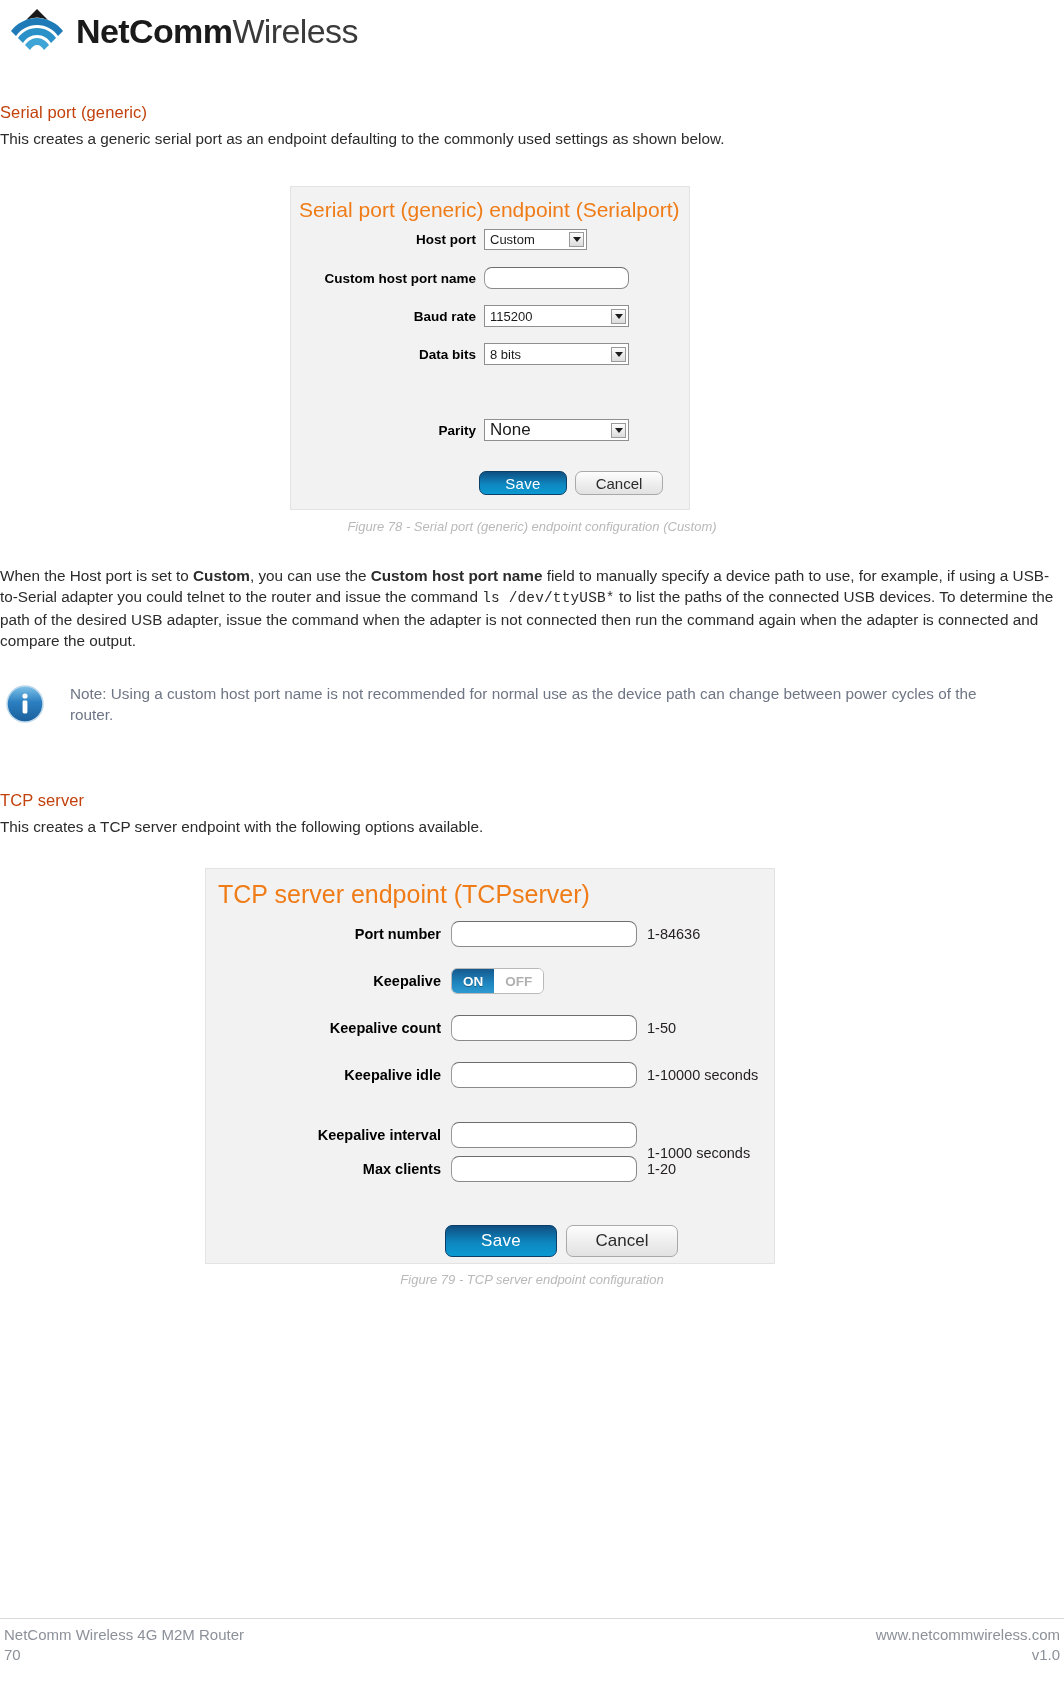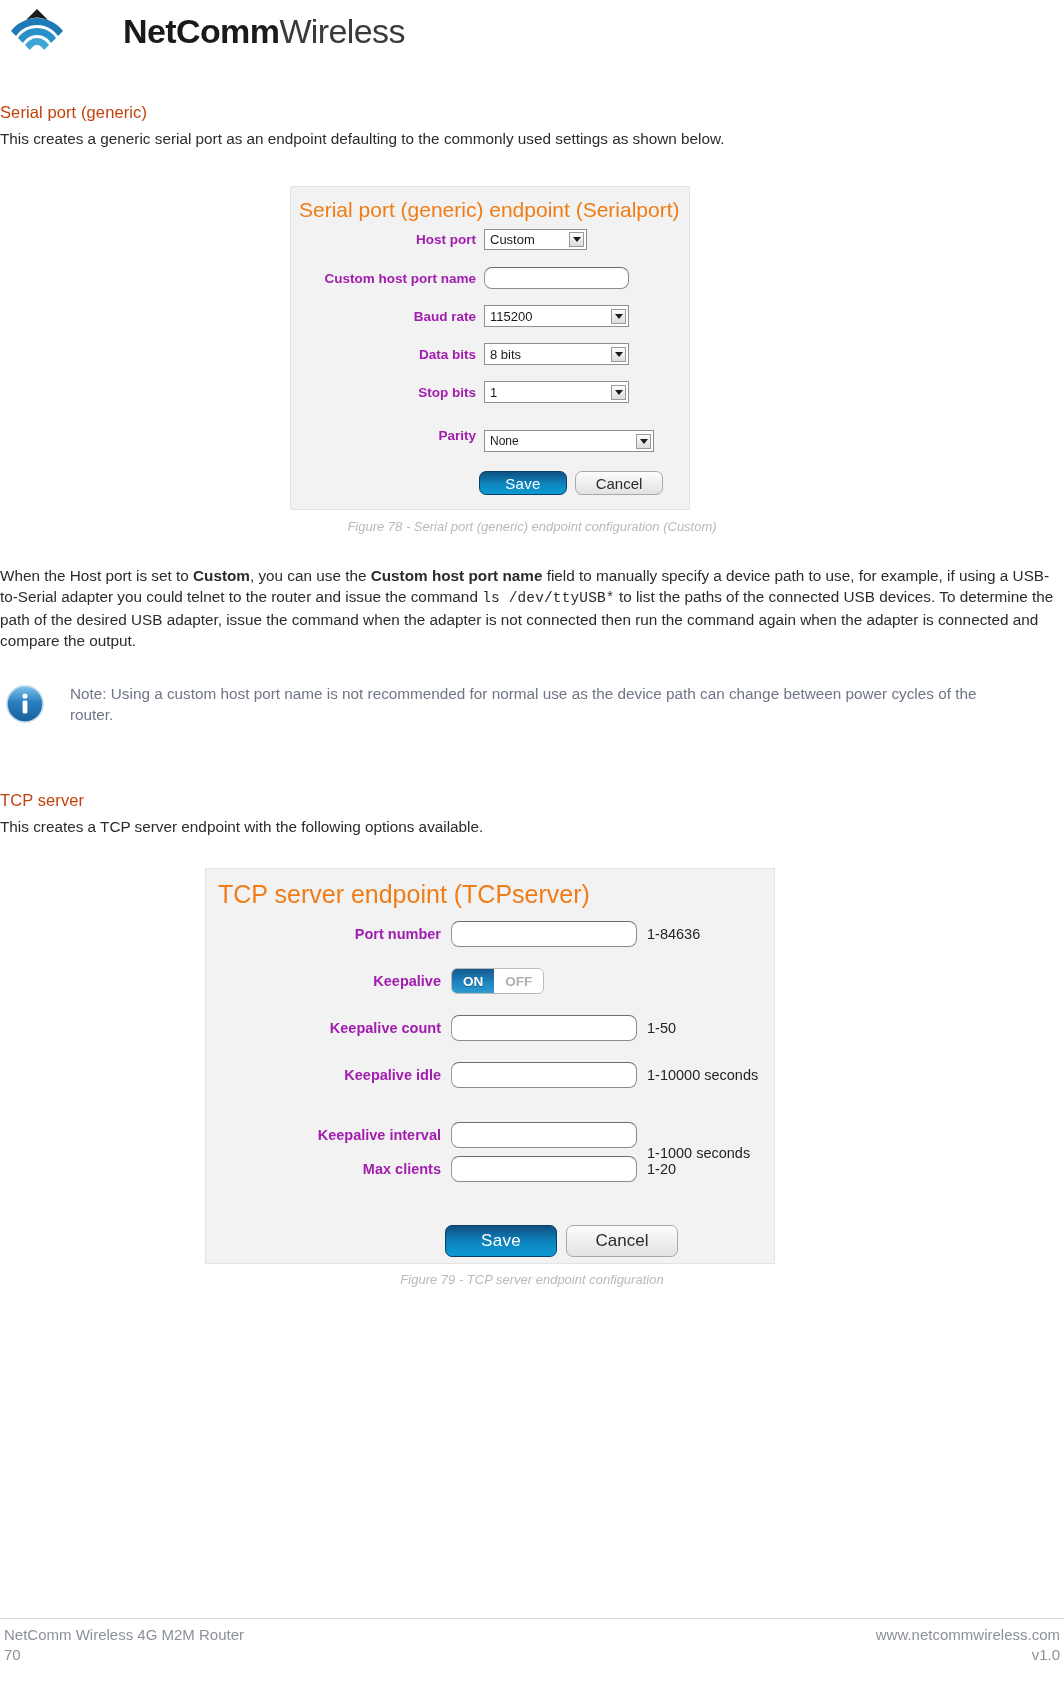--- a/index.html
+++ b/index.html
@@ -15,21 +15,20 @@
   }
 
   
   .page-header {
     position: absolute;
     left: 0; top: 0;
     width: 1064px; height: 62px;
     display: flex;
     align-items: center;
     padding-left: 8px;
-    gap: 47px;
   }
   .logo-mark {
     width: 58px; height: 48px;
     position: relative;
     flex: 0 0 auto;
     margin-right: 10px;
   }
   .logo-mark svg { display: block; }
   .logo-text {
     font-size: 34px;
@@ -100,21 +99,21 @@
   .panel-title.p2 { font-size: 25px; }
 
   .form-row {
     display: flex;
     align-items: center;
     position: absolute;
   }
   .form-label {
     font-weight: bold;
     text-align: right;
-    color: #a21caf;
+    color: #000000;
     white-space: nowrap;
   }
 
   
   .t-input {
     background: #ffffff;
     border: 1px solid #8a8a8a;
     border-radius: 8px;
     border-top-color: #6d6d6d;
     border-left-color: #9a9a9a;
@@ -289,33 +288,24 @@
   <div class="form-row" style="left:0; top:156px; width:400px;">
     <div class="form-label" style="width:185px; font-size:13.5px;">Data bits</div>
     <div class="sel" style="margin-left:8px; width:145px; height:22px; font-size:13px;">
       <span class="sel-val">8 bits</span>
       <span class="sel-arrow">
           <span class="caret"></span>
         </span>
     </div>
   </div>
 
-  <div class="form-row" style="left:0; top:194px; width:400px;">
-    <div class="form-label" style="width:185px; font-size:13.5px;">Stop bits</div>
-    <div class="sel" style="margin-left:8px; width:145px; height:22px; font-size:13px;">
-      <span class="sel-val">1</span>
-      <span class="sel-arrow">
-          <span class="caret"></span>
-        </span>
-    </div>
-  </div>
 
   <div class="form-row" style="left:0; top:232px; width:400px;">
     <div class="form-label" style="width:185px; font-size:13.5px;">Parity</div>
-    <div class="sel" style="margin-left:8px; width:170px; height:22px; font-size:12px;margin-top:11px;">
+    <div class="sel" style="margin-left:8px; width:145px; height:22px; font-size:17px;">
       <span class="sel-val">None</span>
       <span class="sel-arrow">
           <span class="caret"></span>
         </span>
     </div>
   </div>
 
   <div class="btn-save" style="position:absolute; left:188px; top:284px; width:88px; height:24px;">Save</div>
   <div class="btn-cancel" style="position:absolute; left:284px; top:284px; width:88px; height:24px;">Cancel</div>
 </div>

